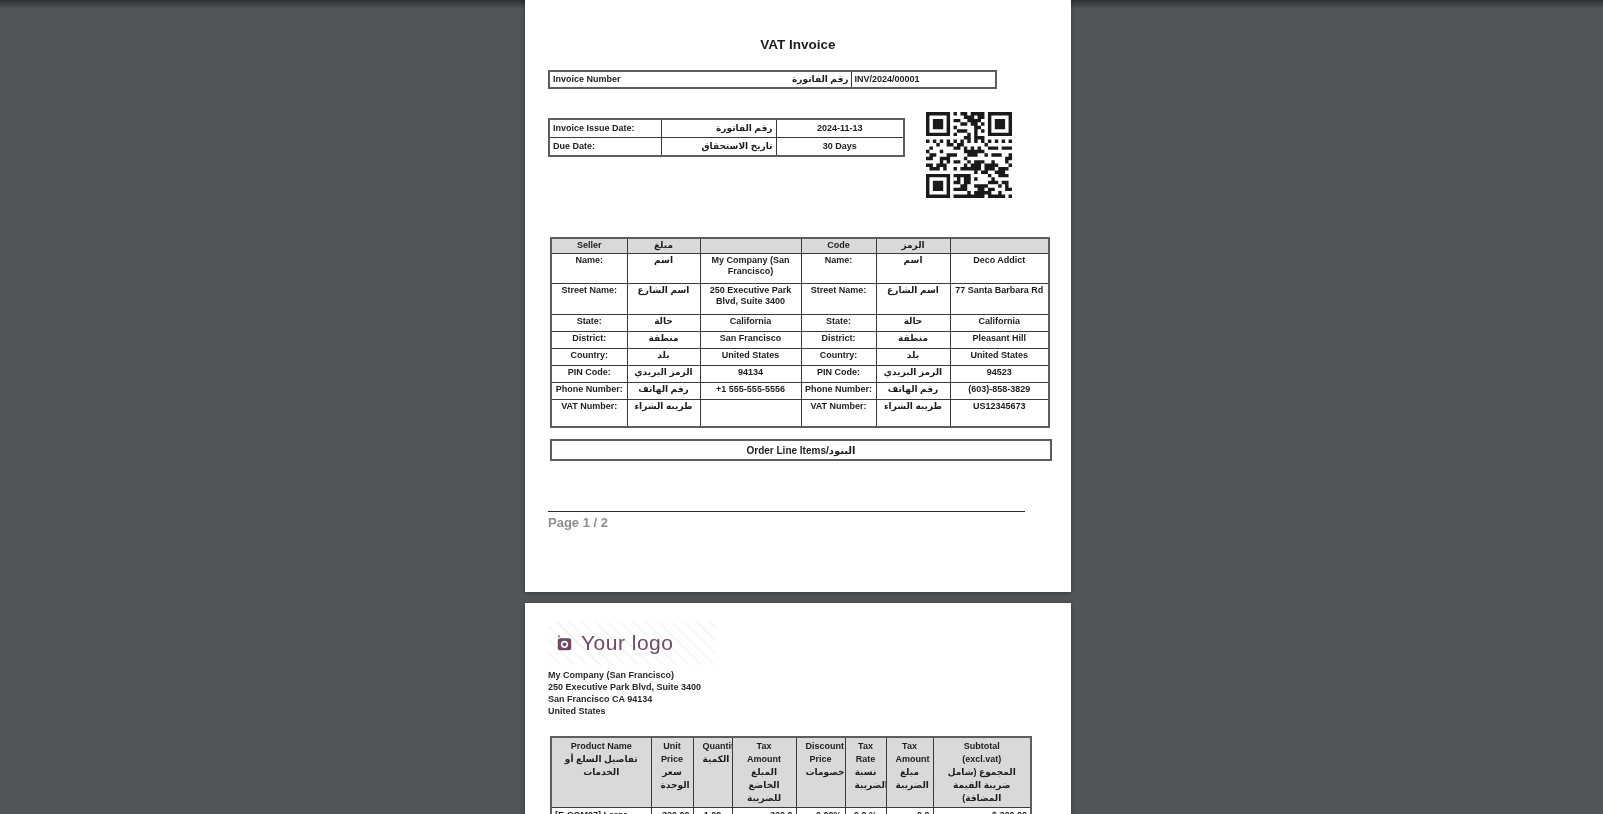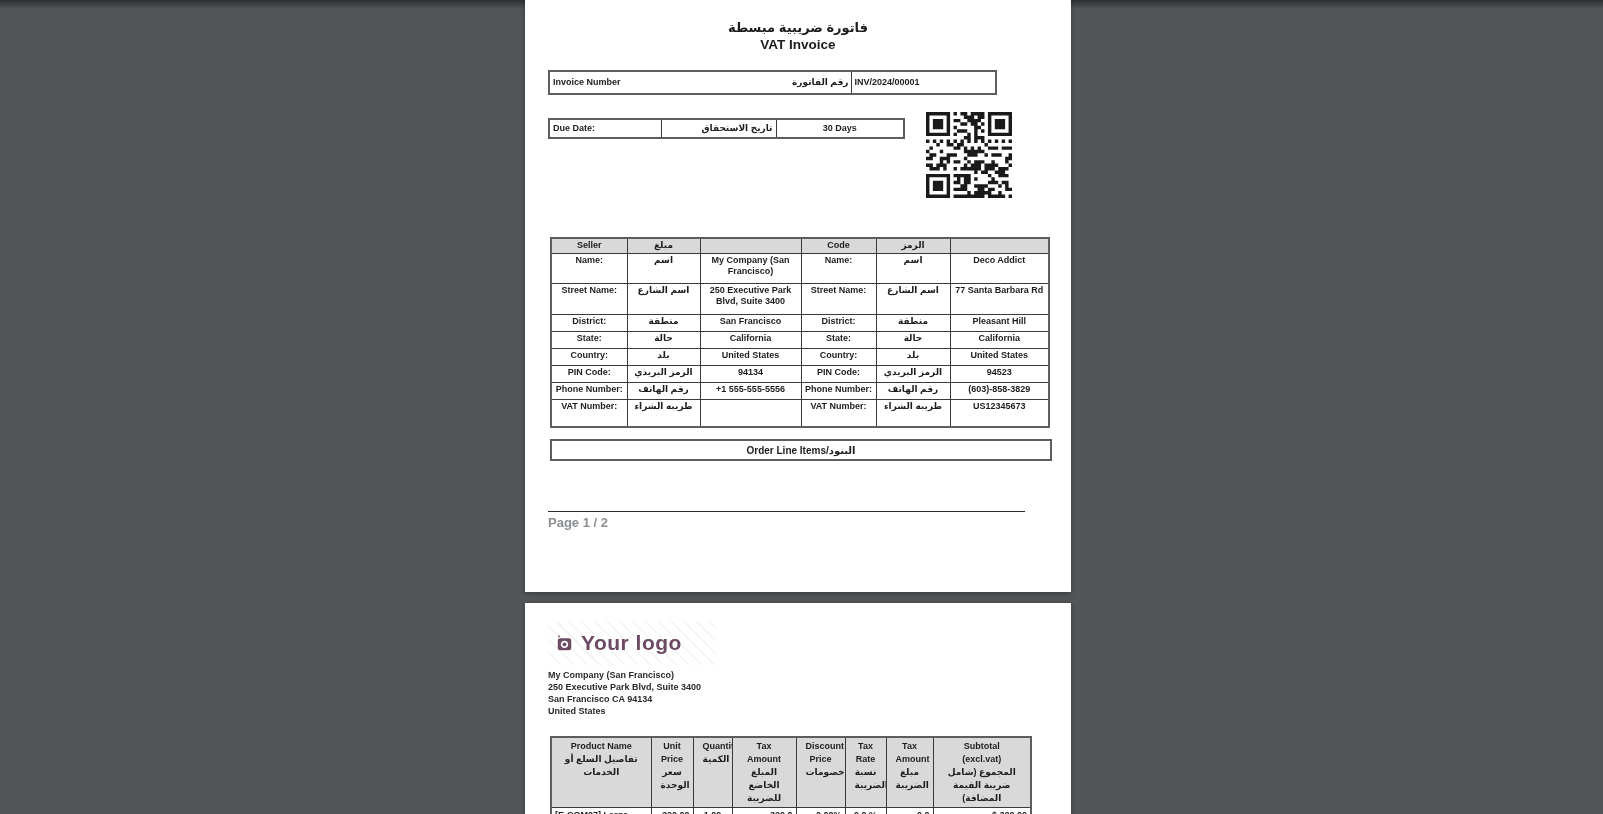--- a/index.html
+++ b/index.html
@@ -15,21 +15,21 @@
 
   
   .title-ar{left:0;top:20px;width:100%;text-align:center;font-size:13px;font-weight:700;}
   .title-en{left:0;top:37px;width:100%;text-align:center;font-size:13.5px;font-weight:600;}
 
   
   table{border-collapse:collapse;table-layout:fixed;}
   td{font-size:9px;line-height:1.25;overflow:hidden;}
 
   
-  .inv-tbl{left:23px;top:70px;width:447px;height:25px;border:2px solid #5d5d5d;}
+  .inv-tbl{left:23px;top:70px;width:447px;height:19px;border:2px solid #5d5d5d;}
   .inv-tbl td{border:1px solid #3a3a3a;vertical-align:middle;}
   .inv-label-cell{padding:0 2px 0 3px;}
   .inv-label-wrap{display:flex;justify-content:space-between;align-items:center;}
   .inv-value-cell{padding:0 3px;font-weight:600;}
   .b{font-weight:700;}
 
   
   .date-tbl{left:23px;top:118px;width:355px;border:2px solid #5d5d5d;}
   .date-tbl td{border:1px solid #3a3a3a;height:17px;vertical-align:middle;padding:0 3px;}
   .td-left{text-align:left;}
@@ -52,40 +52,39 @@
 
   
   .foot-rule{left:23px;top:511px;width:477px;border-top:1.5px solid #2b2b2b;}
   .page-num{left:23px;top:515px;font-size:13px;color:#8b8f92;font-weight:600;}
 
   
   .logo-block{left:23px;top:18px;width:168px;height:44px;
     background:repeating-linear-gradient(45deg,rgba(0,0,0,0.045) 0 1.5px,transparent 1.5px 9px);
     display:flex;align-items:center;}
   .logo-inner{display:flex;align-items:center;gap:7px;padding-left:7px;}
-  .logo-text{font-size:21px;font-weight:700;color:#6d4a63;letter-spacing:0.5px;}
+  .logo-text{font-size:21px;font-weight:400;color:#6d4a63;letter-spacing:0.5px;}
   .addr{left:23px;top:66px;font-size:9px;line-height:12px;color:#2a2a2a;font-weight:600;}
 
   
   .items-tbl{left:25px;top:133px;width:480px;border:2px solid #5d5d5d;}
   .items-tbl td{border:1px solid #3a3a3a;}
   .items-tbl .hd td{background:#d9d9d9;text-align:center;font-weight:700;
     padding:2px 9px;line-height:13px;vertical-align:top;}
   .items-tbl .ln{display:block;}
   .items-tbl .row td{height:26px;vertical-align:top;padding:2px 3px;line-height:11px;font-weight:600;}
   .al{text-align:left;} .ar{text-align:right;} .ac{text-align:center;}
 </style>
 </head>
 <body>
 
 <div class="stage">
 
   <div class="page" id="page1">
 
-    <div class="abs title-ar">فاتورة ضريبية مبسطة</div>
     <div class="abs title-en">VAT Invoice</div>
 
     <table class="abs inv-tbl">
       <colgroup>
           <col style="width:302px">
           <col style="width:145px">
         </colgroup>
       <tbody>
           <tr>
         <td class="inv-label-cell">
@@ -99,20 +98,25 @@
     </tbody>
       </table>
 
     <table class="abs date-tbl">
       <colgroup>
           <col style="width:112px">
           <col style="width:115px">
           <col style="width:128px">
         </colgroup>
       <tbody>
+          <tr>
+        <td class="td-left b">Invoice Issue Date:</td>
+        <td class="td-right b">رقم الفاتورة</td>
+        <td class="td-ctr">2024-11-13</td>
+      </tr>
       <tr>
         <td class="td-left b">Due Date:</td>
         <td class="td-right b">تاريخ الاستحقاق</td>
         <td class="td-ctr">30 Days</td>
       </tr>
     </tbody>
       </table>
 
     <svg class="abs qr" id="qr-svg" viewBox="0 0 25 25">
         <path d="M0 0h1v1h-1zM1 0h1v1h-1zM2 0h1v1h-1zM3 0h1v1h-1zM4 0h1v1h-1zM5 0h1v1h-1zM6 0h1v1h-1zM8 0h1v1h-1zM10 0h1v1h-1zM11 0h1v1h-1zM13 0h1v1h-1zM14 0h1v1h-1zM15 0h1v1h-1zM16 0h1v1h-1zM18 0h1v1h-1zM19 0h1v1h-1zM20 0h1v1h-1zM21 0h1v1h-1zM22 0h1v1h-1zM23 0h1v1h-1zM24 0h1v1h-1zM0 1h1v1h-1zM6 1h1v1h-1zM11 1h1v1h-1zM12 1h1v1h-1zM13 1h1v1h-1zM15 1h1v1h-1zM16 1h1v1h-1zM18 1h1v1h-1zM24 1h1v1h-1zM0 2h1v1h-1zM2 2h1v1h-1zM3 2h1v1h-1zM4 2h1v1h-1zM6 2h1v1h-1zM8 2h1v1h-1zM9 2h1v1h-1zM12 2h1v1h-1zM13 2h1v1h-1zM14 2h1v1h-1zM15 2h1v1h-1zM18 2h1v1h-1zM20 2h1v1h-1zM21 2h1v1h-1zM22 2h1v1h-1zM24 2h1v1h-1zM0 3h1v1h-1zM2 3h1v1h-1zM3 3h1v1h-1zM4 3h1v1h-1zM6 3h1v1h-1zM10 3h1v1h-1zM11 3h1v1h-1zM13 3h1v1h-1zM14 3h1v1h-1zM16 3h1v1h-1zM18 3h1v1h-1zM20 3h1v1h-1zM21 3h1v1h-1zM22 3h1v1h-1zM24 3h1v1h-1zM0 4h1v1h-1zM2 4h1v1h-1zM3 4h1v1h-1zM4 4h1v1h-1zM6 4h1v1h-1zM8 4h1v1h-1zM14 4h1v1h-1zM15 4h1v1h-1zM18 4h1v1h-1zM20 4h1v1h-1zM21 4h1v1h-1zM22 4h1v1h-1zM24 4h1v1h-1zM0 5h1v1h-1zM6 5h1v1h-1zM9 5h1v1h-1zM10 5h1v1h-1zM11 5h1v1h-1zM14 5h1v1h-1zM16 5h1v1h-1zM18 5h1v1h-1zM24 5h1v1h-1zM0 6h1v1h-1zM1 6h1v1h-1zM2 6h1v1h-1zM3 6h1v1h-1zM4 6h1v1h-1zM5 6h1v1h-1zM6 6h1v1h-1zM8 6h1v1h-1zM12 6h1v1h-1zM14 6h1v1h-1zM18 6h1v1h-1zM19 6h1v1h-1zM20 6h1v1h-1zM21 6h1v1h-1zM22 6h1v1h-1zM23 6h1v1h-1zM24 6h1v1h-1zM11 7h1v1h-1zM12 7h1v1h-1zM14 7h1v1h-1zM15 7h1v1h-1zM16 7h1v1h-1zM0 8h1v1h-1zM2 8h1v1h-1zM4 8h1v1h-1zM6 8h1v1h-1zM8 8h1v1h-1zM10 8h1v1h-1zM12 8h1v1h-1zM14 8h1v1h-1zM16 8h1v1h-1zM18 8h1v1h-1zM20 8h1v1h-1zM22 8h1v1h-1zM24 8h1v1h-1zM3 9h1v1h-1zM6 9h1v1h-1zM7 9h1v1h-1zM9 9h1v1h-1zM10 9h1v1h-1zM17 9h1v1h-1zM1 10h1v1h-1zM8 10h1v1h-1zM9 10h1v1h-1zM11 10h1v1h-1zM13 10h1v1h-1zM15 10h1v1h-1zM18 10h1v1h-1zM19 10h1v1h-1zM20 10h1v1h-1zM22 10h1v1h-1zM23 10h1v1h-1zM24 10h1v1h-1zM0 11h1v1h-1zM4 11h1v1h-1zM11 11h1v1h-1zM12 11h1v1h-1zM13 11h1v1h-1zM14 11h1v1h-1zM15 11h1v1h-1zM16 11h1v1h-1zM1 12h1v1h-1zM2 12h1v1h-1zM6 12h1v1h-1zM7 12h1v1h-1zM8 12h1v1h-1zM12 12h1v1h-1zM13 12h1v1h-1zM14 12h1v1h-1zM17 12h1v1h-1zM19 12h1v1h-1zM20 12h1v1h-1zM21 12h1v1h-1zM24 12h1v1h-1zM0 13h1v1h-1zM1 13h1v1h-1zM4 13h1v1h-1zM5 13h1v1h-1zM6 13h1v1h-1zM11 13h1v1h-1zM23 13h1v1h-1zM24 13h1v1h-1zM4 14h1v1h-1zM6 14h1v1h-1zM8 14h1v1h-1zM9 14h1v1h-1zM12 14h1v1h-1zM14 14h1v1h-1zM15 14h1v1h-1zM16 14h1v1h-1zM19 14h1v1h-1zM23 14h1v1h-1zM0 15h1v1h-1zM1 15h1v1h-1zM3 15h1v1h-1zM4 15h1v1h-1zM5 15h1v1h-1zM11 15h1v1h-1zM13 15h1v1h-1zM14 15h1v1h-1zM15 15h1v1h-1zM17 15h1v1h-1zM18 15h1v1h-1zM19 15h1v1h-1zM20 15h1v1h-1zM24 15h1v1h-1zM1 16h1v1h-1zM2 16h1v1h-1zM3 16h1v1h-1zM5 16h1v1h-1zM8 16h1v1h-1zM10 16h1v1h-1zM11 16h1v1h-1zM12 16h1v1h-1zM13 16h1v1h-1zM14 16h1v1h-1zM15 16h1v1h-1zM17 16h1v1h-1zM18 16h1v1h-1zM19 16h1v1h-1zM21 16h1v1h-1zM22 16h1v1h-1zM23 16h1v1h-1zM14 17h1v1h-1zM16 17h1v1h-1zM17 17h1v1h-1zM20 17h1v1h-1zM21 17h1v1h-1zM22 17h1v1h-1zM0 18h1v1h-1zM1 18h1v1h-1zM2 18h1v1h-1zM3 18h1v1h-1zM4 18h1v1h-1zM5 18h1v1h-1zM6 18h1v1h-1zM8 18h1v1h-1zM9 18h1v1h-1zM10 18h1v1h-1zM11 18h1v1h-1zM12 18h1v1h-1zM18 18h1v1h-1zM21 18h1v1h-1zM22 18h1v1h-1zM23 18h1v1h-1zM0 19h1v1h-1zM6 19h1v1h-1zM9 19h1v1h-1zM11 19h1v1h-1zM12 19h1v1h-1zM14 19h1v1h-1zM19 19h1v1h-1zM0 20h1v1h-1zM2 20h1v1h-1zM3 20h1v1h-1zM4 20h1v1h-1zM6 20h1v1h-1zM8 20h1v1h-1zM9 20h1v1h-1zM11 20h1v1h-1zM12 20h1v1h-1zM18 20h1v1h-1zM19 20h1v1h-1zM20 20h1v1h-1zM22 20h1v1h-1zM23 20h1v1h-1zM0 21h1v1h-1zM2 21h1v1h-1zM3 21h1v1h-1zM4 21h1v1h-1zM6 21h1v1h-1zM10 21h1v1h-1zM11 21h1v1h-1zM14 21h1v1h-1zM15 21h1v1h-1zM16 21h1v1h-1zM17 21h1v1h-1zM21 21h1v1h-1zM23 21h1v1h-1zM0 22h1v1h-1zM2 22h1v1h-1zM3 22h1v1h-1zM4 22h1v1h-1zM6 22h1v1h-1zM8 22h1v1h-1zM9 22h1v1h-1zM10 22h1v1h-1zM11 22h1v1h-1zM15 22h1v1h-1zM16 22h1v1h-1zM18 22h1v1h-1zM19 22h1v1h-1zM23 22h1v1h-1zM24 22h1v1h-1zM0 23h1v1h-1zM6 23h1v1h-1zM12 23h1v1h-1zM14 23h1v1h-1zM15 23h1v1h-1zM16 23h1v1h-1zM17 23h1v1h-1zM18 23h1v1h-1zM21 23h1v1h-1zM0 24h1v1h-1zM1 24h1v1h-1zM2 24h1v1h-1zM3 24h1v1h-1zM4 24h1v1h-1zM5 24h1v1h-1zM6 24h1v1h-1zM8 24h1v1h-1zM9 24h1v1h-1zM10 24h1v1h-1zM11 24h1v1h-1zM12 24h1v1h-1zM13 24h1v1h-1zM14 24h1v1h-1zM15 24h1v1h-1zM16 24h1v1h-1zM18 24h1v1h-1zM19 24h1v1h-1zM20 24h1v1h-1zM21 24h1v1h-1zM22 24h1v1h-1zM24 24h1v1h-1z" fill="#1a1a1a"></path>
@@ -146,34 +150,34 @@
       </tr>
       <tr style="height:31px">
         <td class="lbl">Street Name:</td>
         <td class="lbl">اسم الشارع</td>
         <td class="val">250 Executive Park Blvd, Suite 3400</td>
         <td class="lbl">Street Name:</td>
         <td class="lbl">اسم الشارع</td>
         <td class="val">77 Santa Barbara Rd</td>
       </tr>
       <tr style="height:17px">
+        <td class="lbl">State:</td>
+        <td class="lbl">حالة</td>
+        <td class="val">California</td>
+        <td class="lbl">State:</td>
+        <td class="lbl">حالة</td>
+        <td class="val">California</td>
+      </tr>
+      <tr style="height:17px">
         <td class="lbl">District:</td>
         <td class="lbl">منطقة</td>
         <td class="val">San Francisco</td>
         <td class="lbl">District:</td>
         <td class="lbl">منطقة</td>
         <td class="val">Pleasant Hill</td>
-      </tr>
-      <tr style="height:17px">
-        <td class="lbl">State:</td>
-        <td class="lbl">حالة</td>
-        <td class="val">California</td>
-        <td class="lbl">State:</td>
-        <td class="lbl">حالة</td>
-        <td class="val">California</td>
       </tr>
       <tr style="height:17px">
         <td class="lbl">Country:</td>
         <td class="lbl">بلد</td>
         <td class="val">United States</td>
         <td class="lbl">Country:</td>
         <td class="lbl">بلد</td>
         <td class="val">United States</td>
       </tr>
       <tr style="height:17px">

